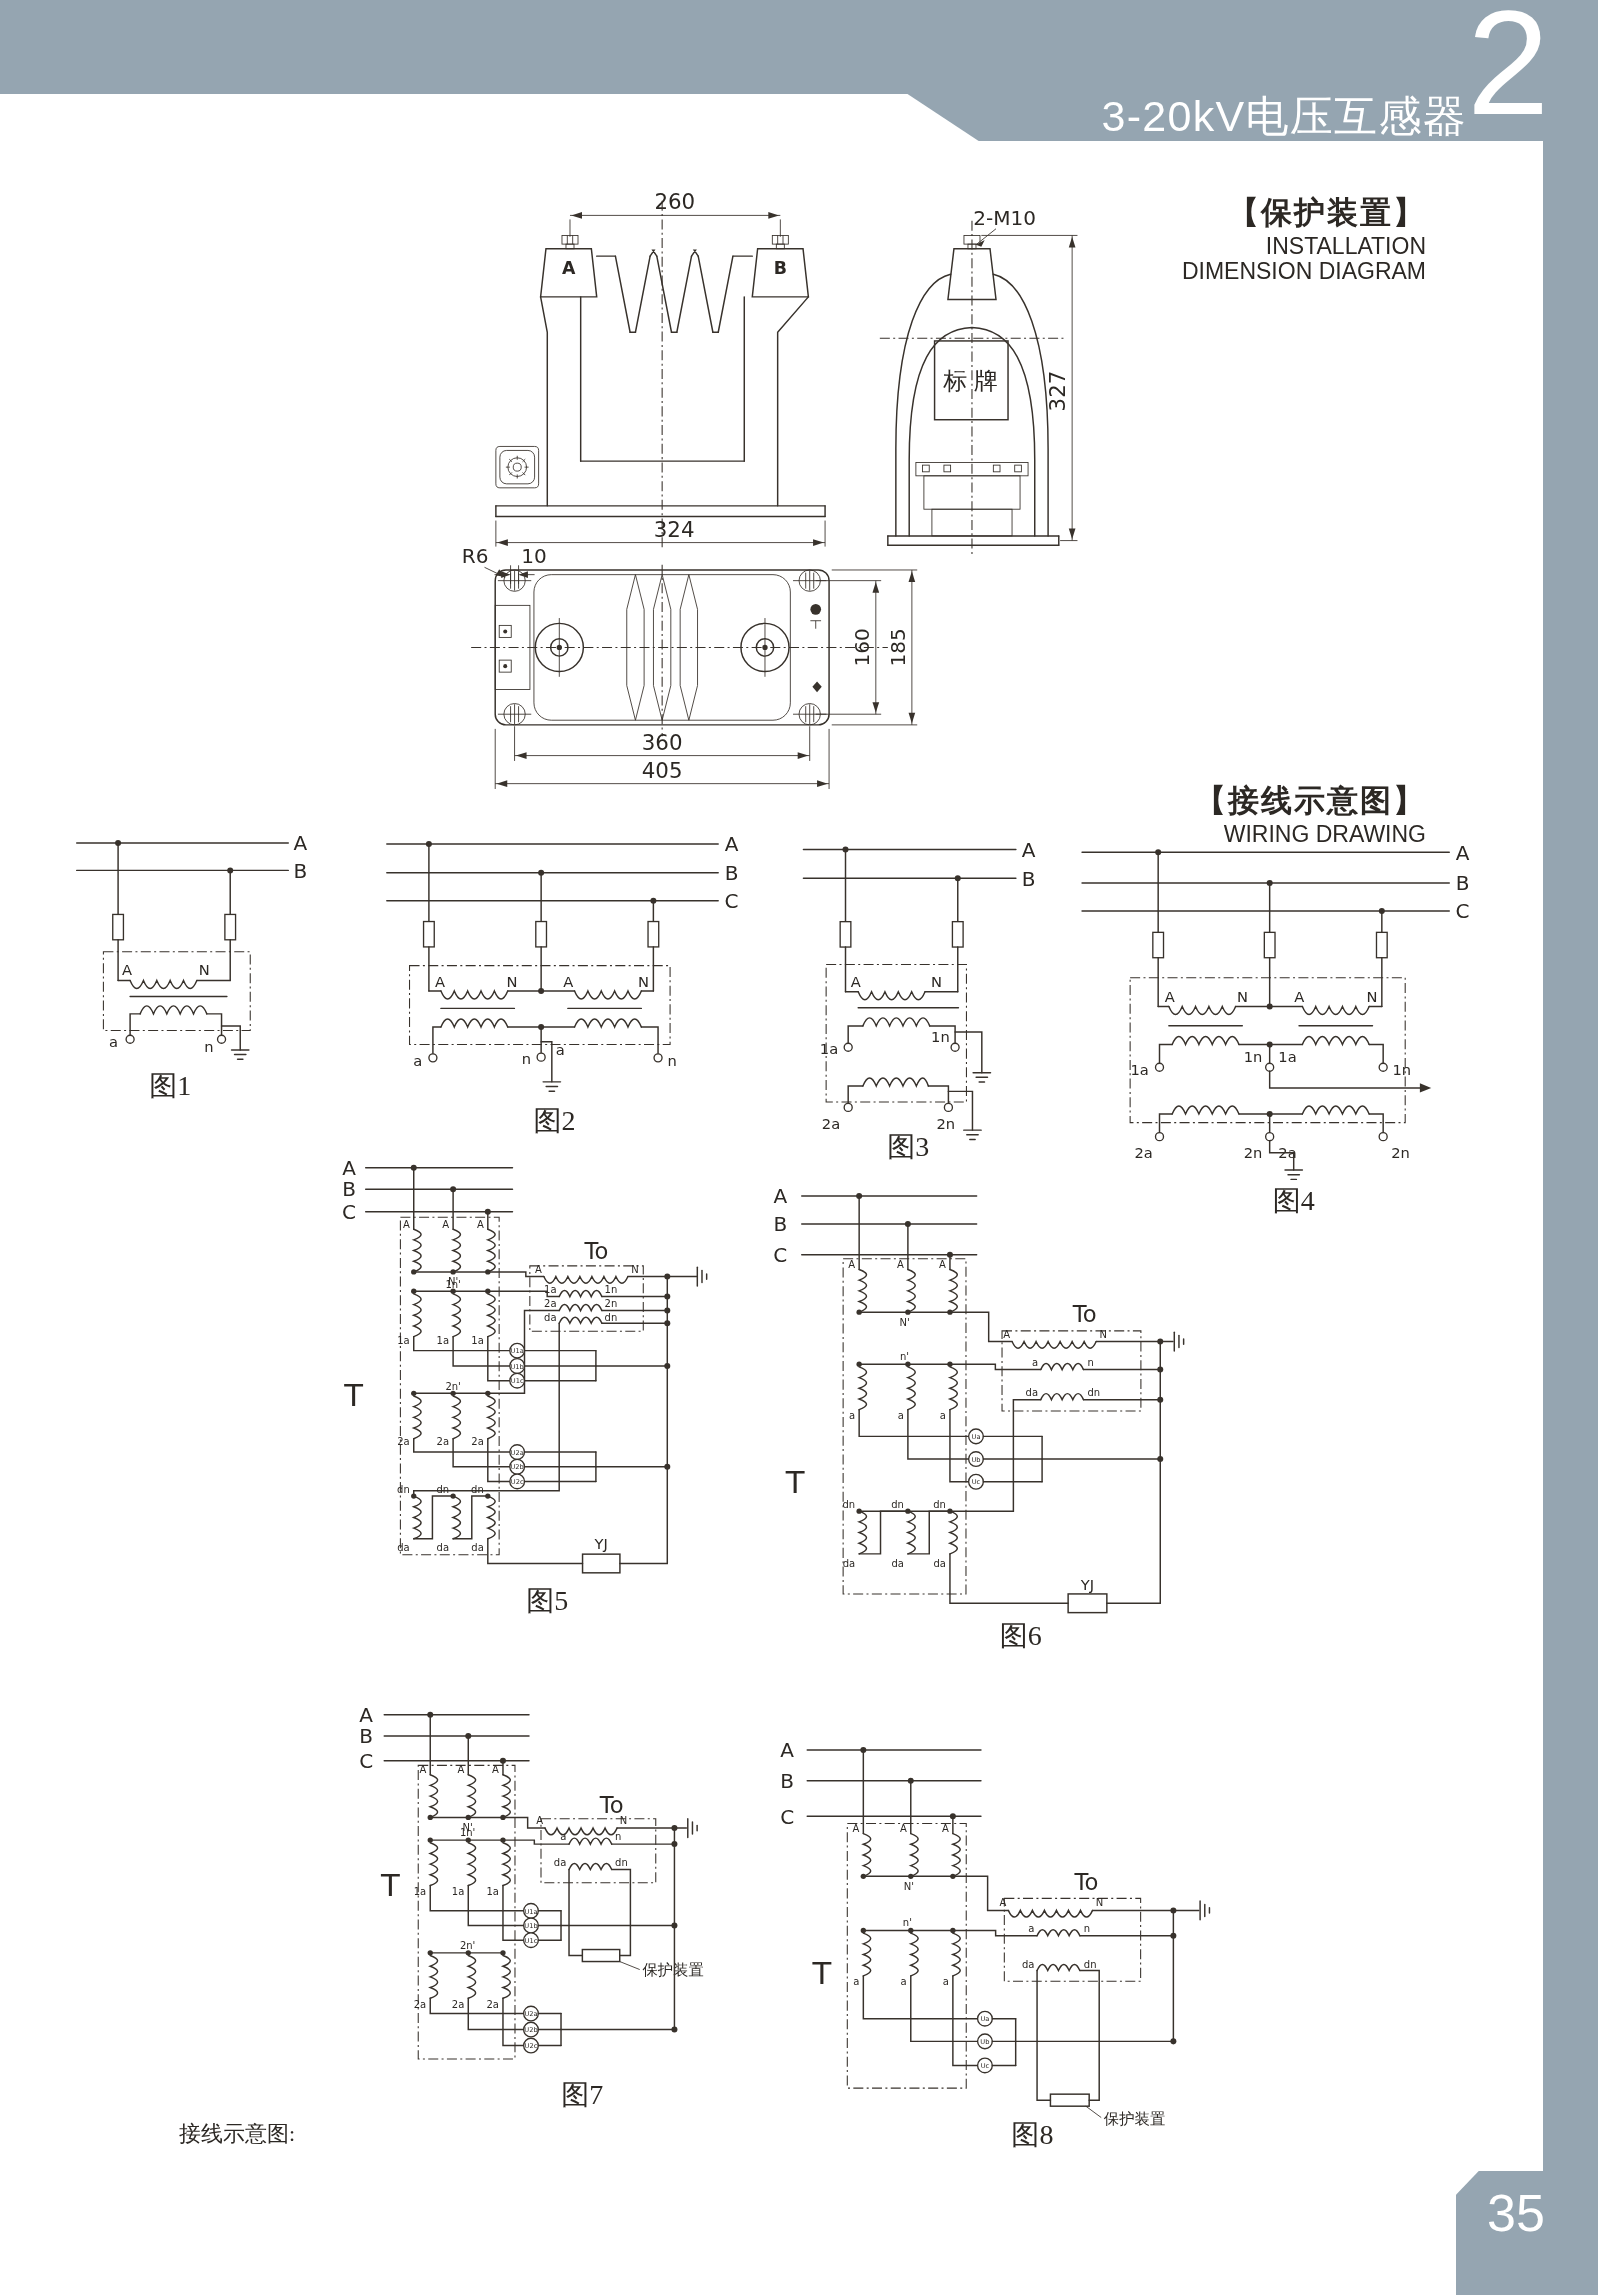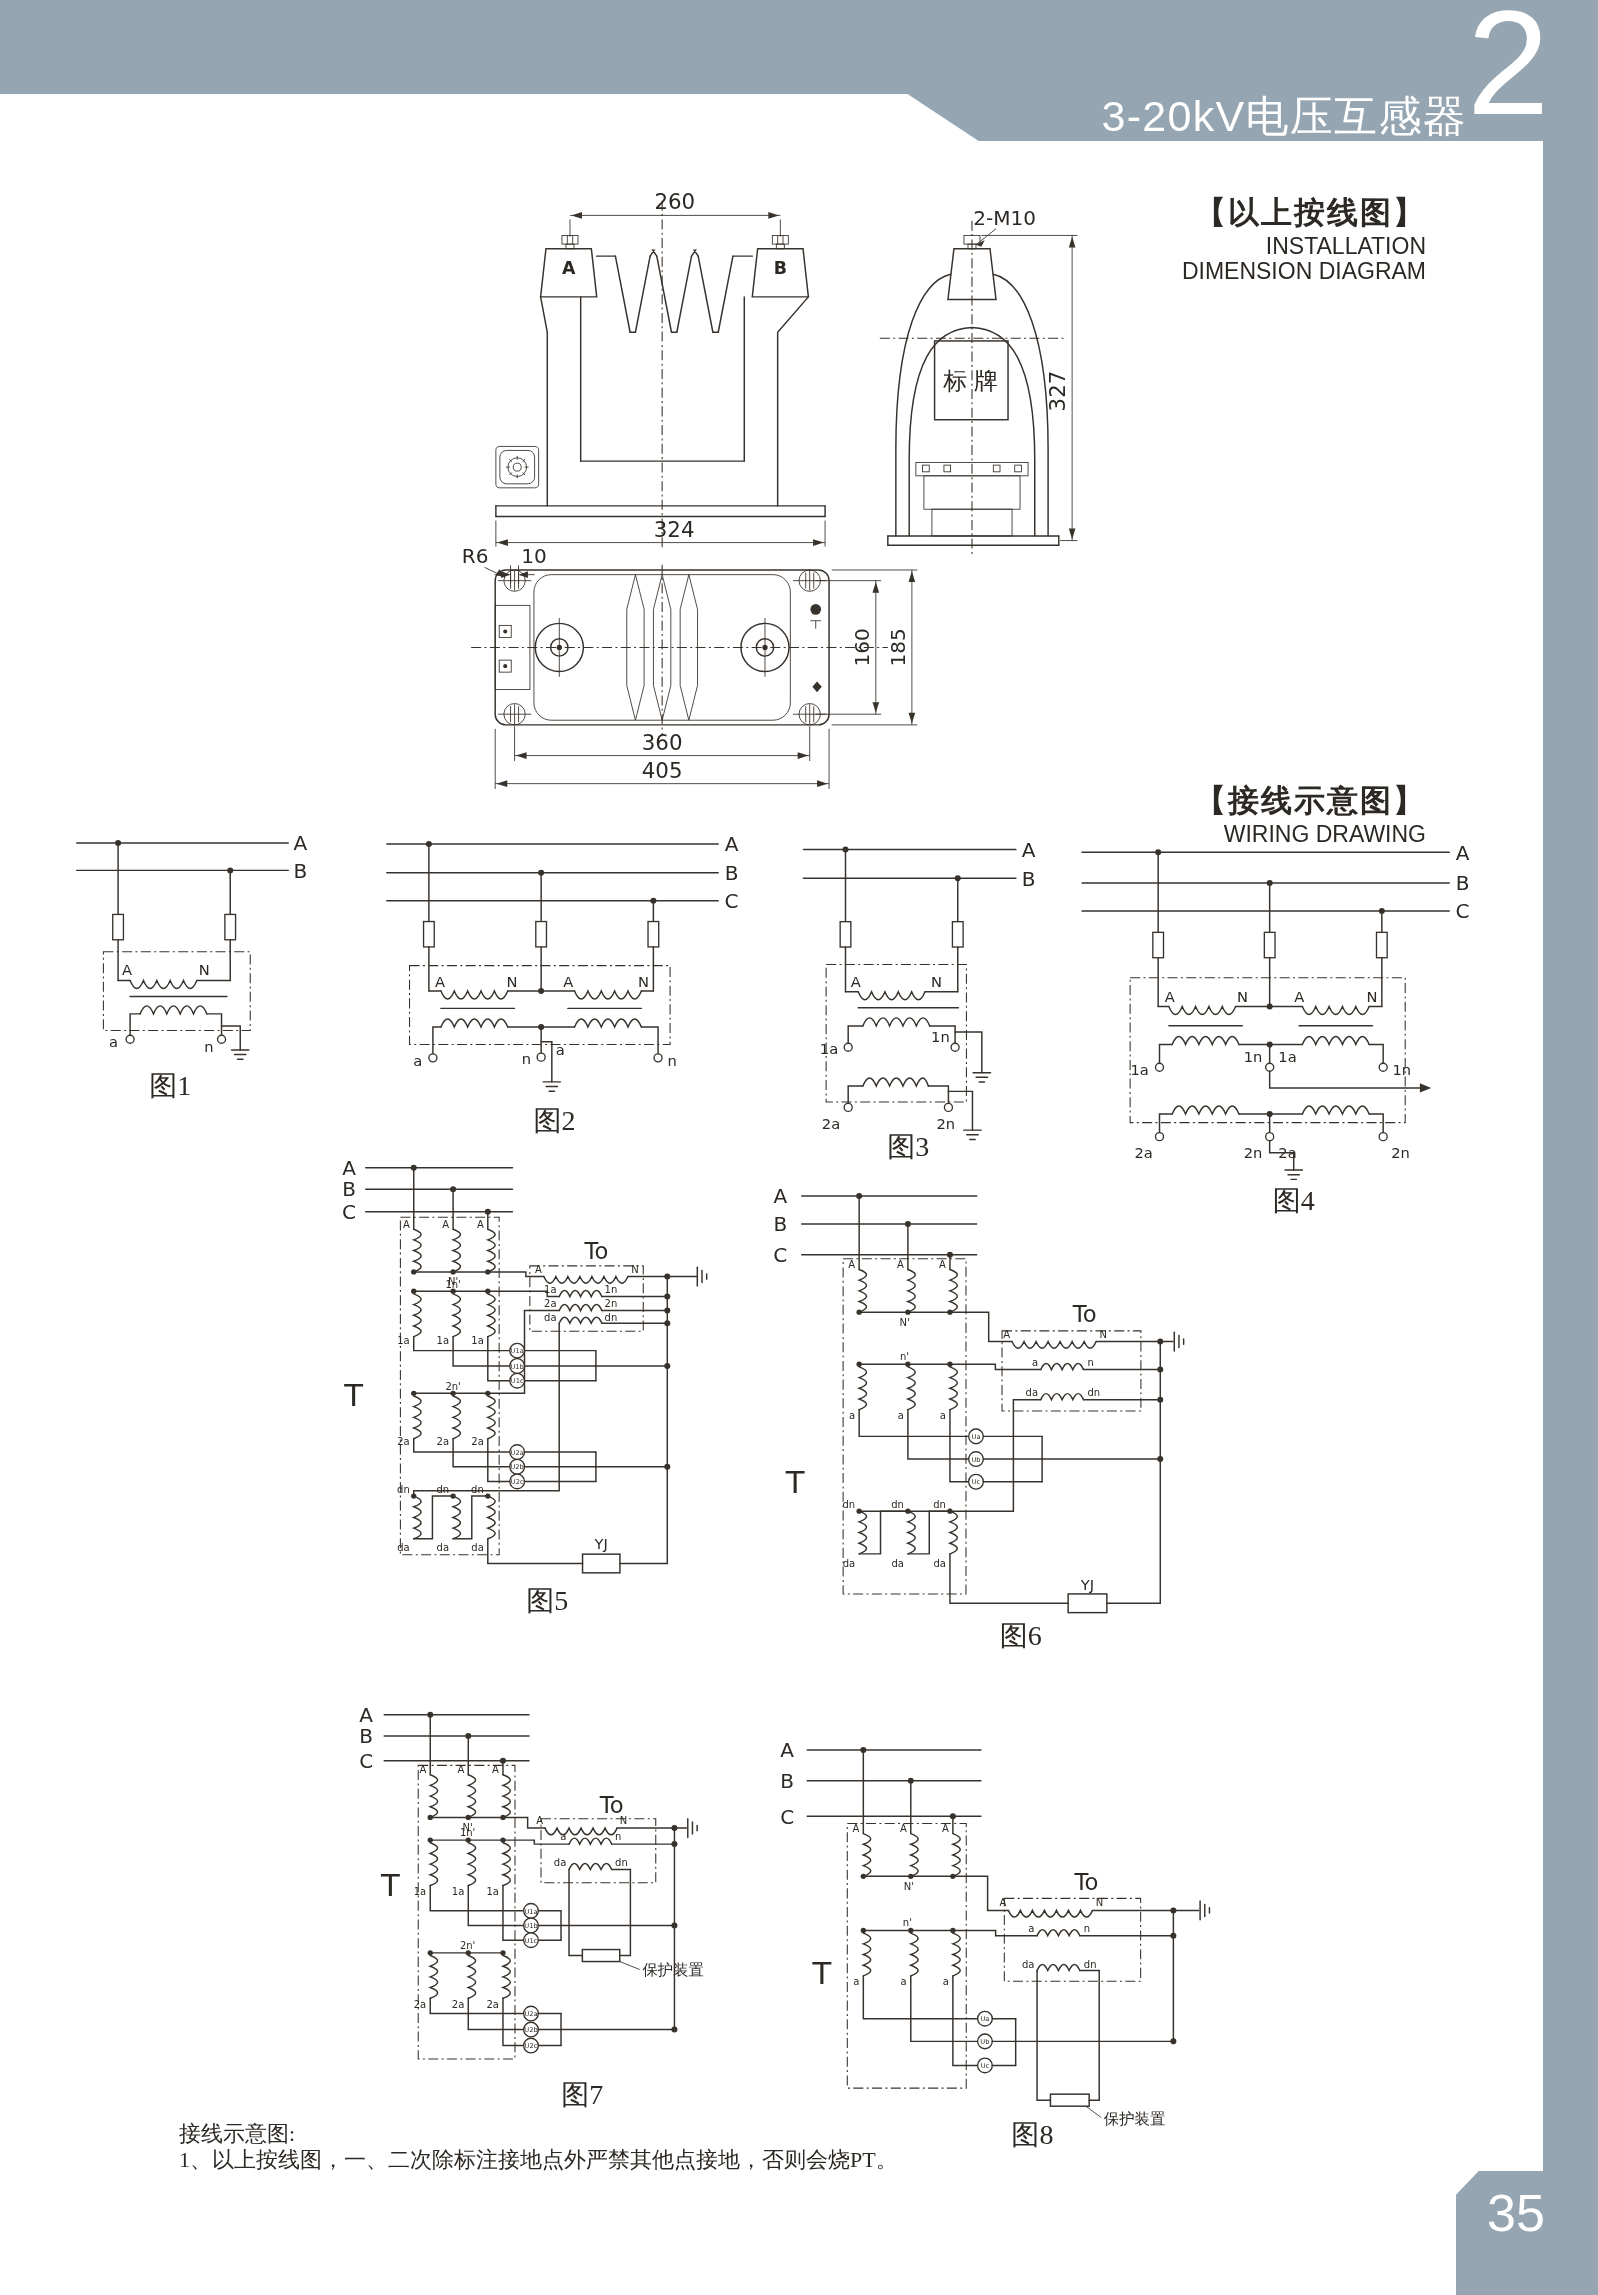--- a/index.html
+++ b/index.html
@@ -50,21 +50,21 @@
 <div class="gray" id="band-top"></div>
 <div class="gray" id="band-title"></div>
 <div class="gray" id="band-right"></div>
 <div class="gray" id="corner-br"></div>
 
 <div id="page-title">3-20kV电压互感器</div>
 <div id="chapter-num">2</div>
 <div id="page-num">35</div>
 
 <div class="sec-head" style="top:192px">
-  <div class="zh">【以上按线图】</div>
+  <div class="zh">【保护装置】</div>
   <div class="en">INSTALLATION</div>
   <div class="en">DIMENSION DIAGRAM</div>
 </div>
 
 <div class="sec-head" style="top:780px">
   <div class="zh">【接线示意图】</div>
   <div class="en">WIRING DRAWING</div>
 </div>
 
 <svg style="left:427px;top:174px" width="708" height="621" viewBox="640 260 1060 930">
@@ -893,15 +893,14 @@
     <line class="ln" x1="1485" y1="3092" x2="1520" y2="3092"></line>
   <line class="ln" x1="1520" y1="3022" x2="1520" y2="3092"></line>
     <line class="ln" x1="1520" y1="3056" x2="1756" y2="3056"></line>
     <circle class="dt" cx="1756" cy="3056" r="4.5"></circle>
   <line class="ln" x1="1756" y1="2860" x2="1756" y2="3056"></line>
   <text class="cap" x="1545" y="3210">图8</text>
 </svg>
 
 <div id="notes">
   <div>接线示意图:</div>
-  <div>1、以上按线图，一、二次除标注接地点外严禁其他点接地，否则会烧PT。</div>
 </div>
 
 
 </body></html>

